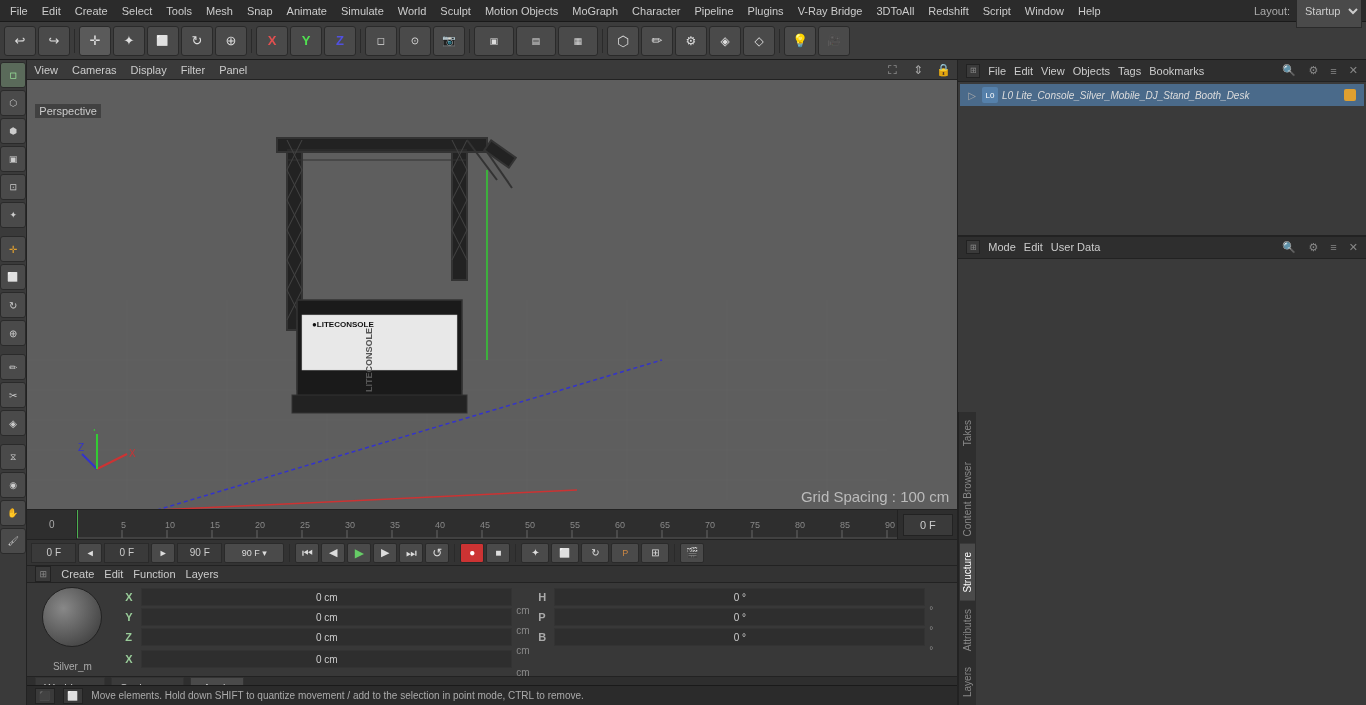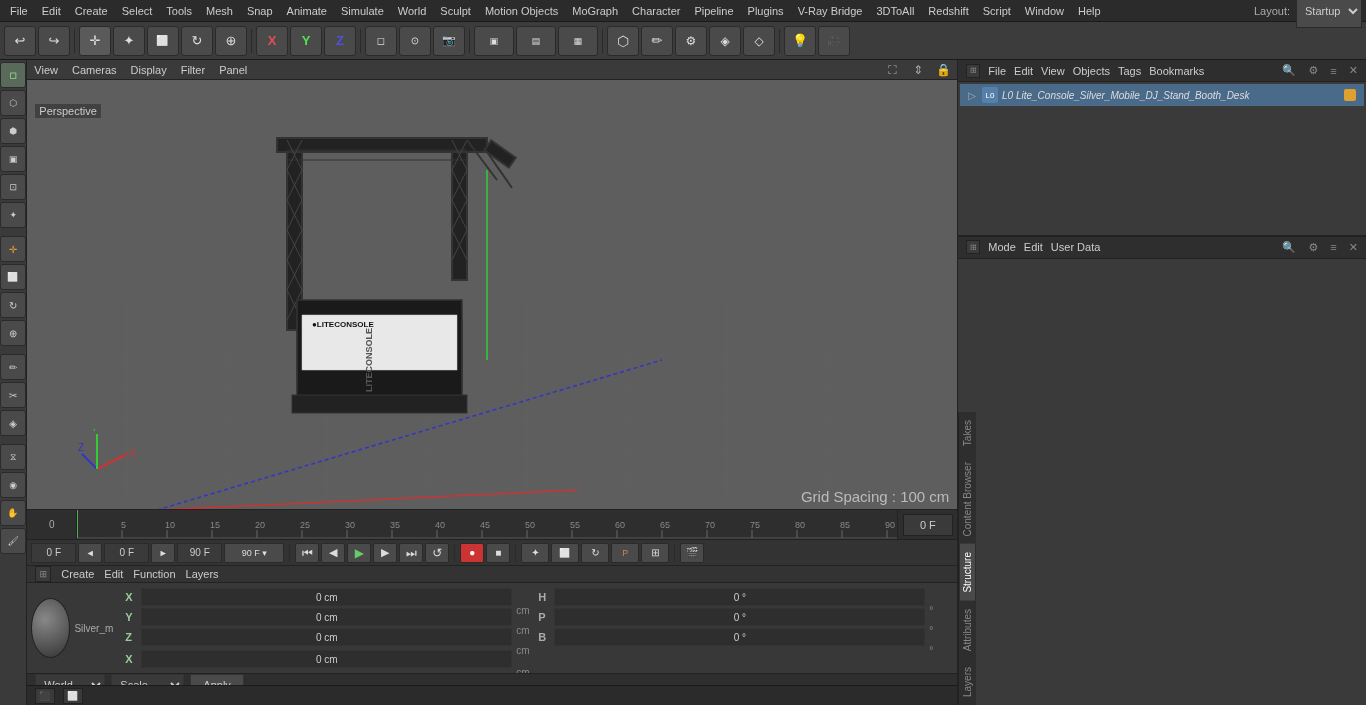--- a/index.html
+++ b/index.html
@@ -44,21 +44,21 @@
 
     
     .playback-bar { height: 26px; background: #333; border-top: 1px solid #222; display: flex; align-items: center; padding: 0 4px; gap: 2px; }
     .pb-input { width: 45px; height: 20px; background: #3a3a3a; border: 1px solid #2a2a2a; color: #ccc; font-size: 10px; text-align: center; }
     .pb-btn { width: 24px; height: 20px; background: #4a4a4a; border: 1px solid #2a2a2a; border-radius: 2px; display: flex; align-items: center; justify-content: center; cursor: pointer; color: #ddd; font-size: 11px; }
     .pb-separator { width: 1px; height: 18px; background: #2a2a2a; margin: 0 3px; }
     .pb-record { background: #cc3333; }
     .kf-btn { width: 28px; height: 20px; background: #4a4a4a; border: 1px solid #2a2a2a; border-radius: 2px; display: flex; align-items: center; justify-content: center; cursor: pointer; color: #ddd; font-size: 10px; }
     .be-menu { height: 20px; background: #333; border-bottom: 1px solid #222; display: flex; align-items: center; padding: 0 8px; gap: 10px; }
     .be-menu-item { font-size: 11px; color: #ccc; cursor: pointer; }
-    .be-left { width: 90px; padding: 4px; display: flex; flex-direction: row; align-items: center; gap: 4px; }
+    .be-left { width: 90px; padding: 4px; display: flex; flex-direction: column; align-items: center; gap: 14px; }
     .material-ball { width: 60px; height: 60px; background: radial-gradient(circle at 35% 35%, #888, #333); border-radius: 50%; border: 1px solid #222; cursor: pointer; }
     .material-label { font-size: 10px; color: #aaa; text-align: center; }
     .status-bar { height: 20px; background: #2b2b2b; border-top: 1px solid #1a1a1a; display: flex; align-items: center; padding: 0 8px; gap: 8px; }
     .status-text { font-size: 10px; color: #aaa; }
 
     
     .right-panel { width: 450px; background: #3a3a3a; display: flex; flex-direction: column; border-left: 1px solid #222; }
     .rp-top { flex: 1; background: #3a3a3a; overflow: hidden; }
     .rp-header { height: 22px; background: #2e2e2e; display: flex; align-items: center; padding: 0 8px; gap: 8px; border-bottom: 1px solid #222; }
     .rp-menu-item { font-size: 11px; color: #ccc; cursor: pointer; }
@@ -468,20 +468,21 @@
           <option>Absolute</option>
           <option>Relative</option>
         </select>
         <button class="apply-btn">Apply</button>
       </div>
     </div>
 
     <div class="status-bar">
       <span style="display:inline-flex;width:20px;height:16px;background:#3a3a3a;border:1px solid #222;align-items:center;justify-content:center;font-size:9px;">⬛</span>
       <span style="display:inline-flex;width:20px;height:16px;background:#3a3a3a;border:1px solid #222;align-items:center;justify-content:center;font-size:9px;">⬜</span>
+      <span class="status-text">Move elements. Hold down SHIFT to quantize movement / add to the selection in point mode, CTRL to remove.</span>
     </div>
 
   </div>
 
   <div class="right-panel">
 
     <div class="rp-top" style="height:360px;">
 
       <div class="rp-header">
         <span style="width:14px;height:14px;background:#3a3a3a;border:1px solid #222;display:inline-flex;align-items:center;justify-content:center;font-size:8px;color:#888;">⊞</span>

